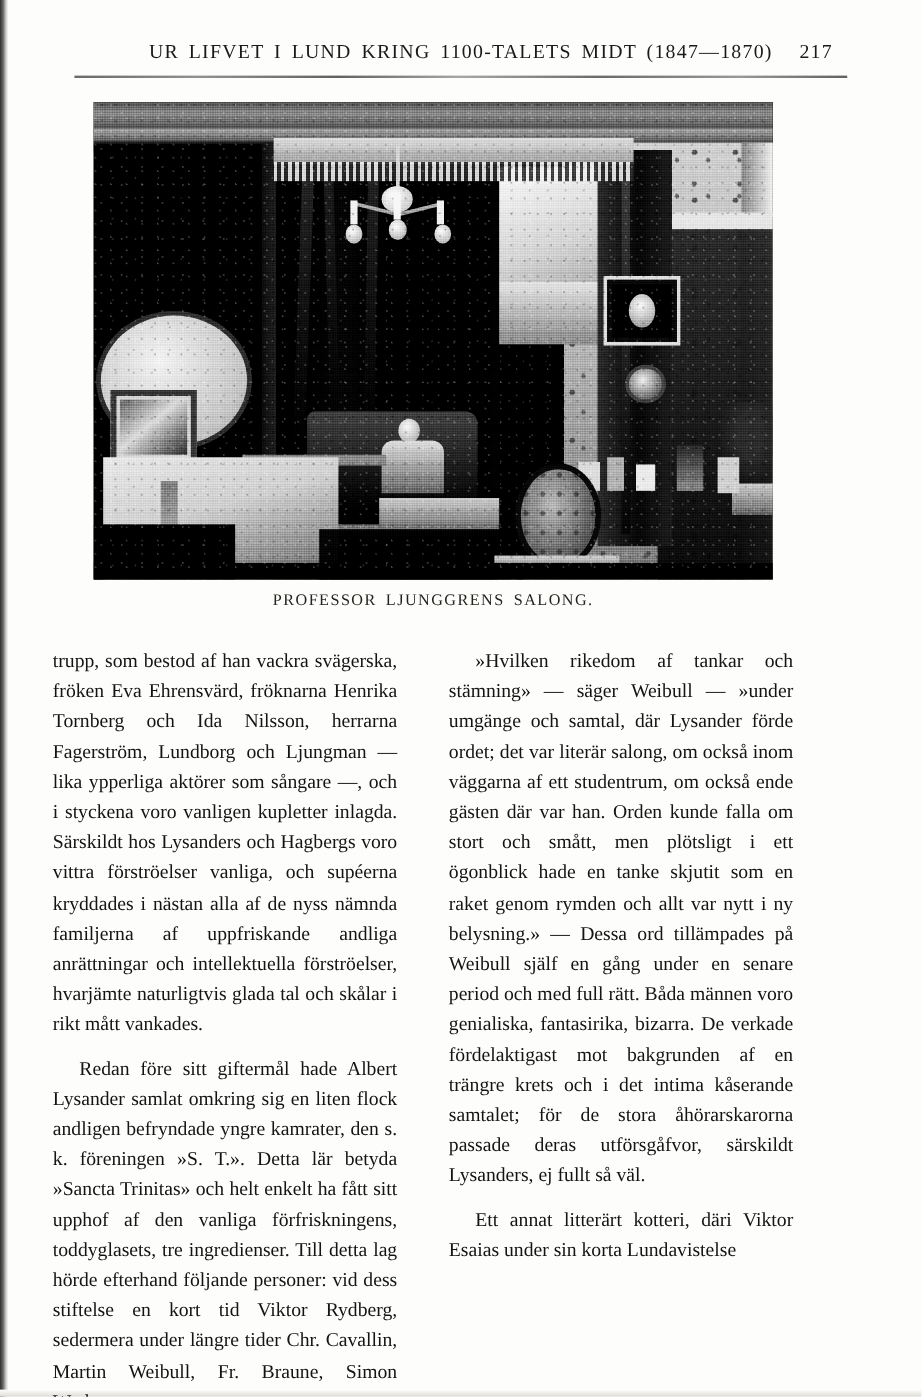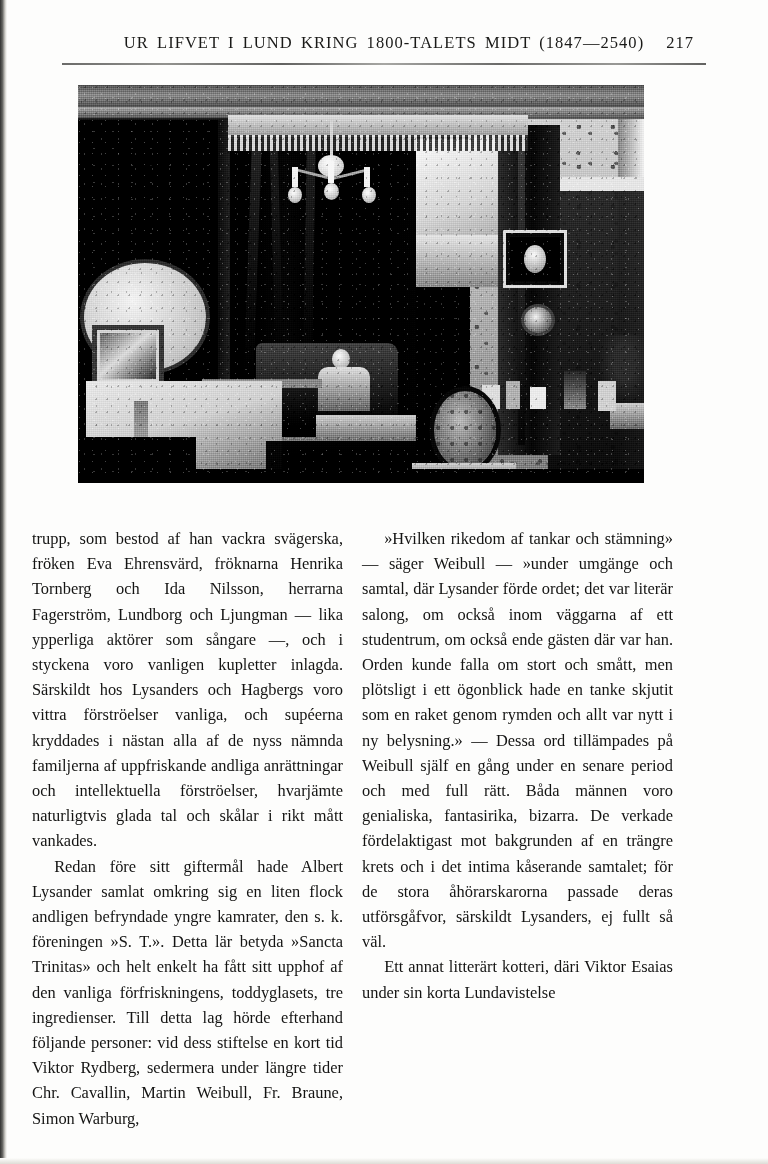--- a/index.html
+++ b/index.html
@@ -284,33 +284,33 @@
     width: 311px;
     font-size: 16.4px;
     line-height: 25.2px;
     text-align: justify;
     color: #141413;
     hyphens: none;
   }
   .col-left  { left: 32px; }
   .col-right { left: 362px; }
 
-  .col p { margin: 0; }
+  .col p { margin: 12px; }
   .col p.indent { text-indent: 1.35em; }
 </style>
 </head>
 <body>
 
 <div class="page">
 
   <div class="scan-edge-left"></div>
   <div class="scan-edge-bottom"></div>
 
   <div class="runhead">
-    <span class="runhead-title">UR LIFVET I LUND KRING 1800-TALETS MIDT (1847—2540)</span>
+    <span class="runhead-title">UR LIFVET I LUND KRING 1100-TALETS MIDT (1847—1870)</span>
     <span class="runhead-folio">217</span>
   </div>
   <div class="runhead-rule"></div>
 
   <div class="plate">
     <div class="ceiling"></div>
     <div class="cornice"></div>
     <div class="cornice2"></div>
 
     <div class="wall-left"></div>
@@ -381,20 +381,21 @@
     <div class="chair-dots"></div>
     <div class="chair-seat"></div>
     <div class="chair-leg"></div>
 
     <div class="floor"></div>
 
     <div class="grain"></div>
     <div class="grain2"></div>
   </div>
 
+  <div class="caption">PROFESSOR LJUNGGRENS SALONG.</div>
 
   <div class="col col-left">
     <p>trupp, som bestod af han vackra svägerska, fröken Eva Ehrensvärd, fröknarna Henrika Tornberg och Ida Nilsson, herrarna Fagerström, Lundborg och Ljungman — lika ypperliga aktörer som sångare —, och i styckena voro vanligen kupletter inlagda. Särskildt hos Lysanders och Hagbergs voro vittra förströelser vanliga, och supéerna kryddades i nästan alla af de nyss nämnda familjerna af uppfriskande andliga anrättningar och intellektuella förströelser, hvarjämte naturligtvis glada tal och skålar i rikt mått vankades.</p>
     <p class="indent">Redan före sitt giftermål hade Albert Lysander samlat omkring sig en liten flock andligen befryndade yngre kamrater, den s. k. föreningen »S. T.». Detta lär betyda »Sancta Trinitas» och helt enkelt ha fått sitt upphof af den vanliga förfriskningens, toddyglasets, tre ingredienser. Till detta lag hörde efterhand följande personer: vid dess stiftelse en kort tid Viktor Rydberg, sedermera under längre tider Chr. Cavallin, Martin Weibull, Fr. Braune, Simon Warburg,</p>
   </div>
 
   <div class="col col-right">
     <p class="indent">»Hvilken rikedom af tankar och stämning» — säger Weibull — »under umgänge och samtal, där Lysander förde ordet; det var literär salong, om också inom väggarna af ett studentrum, om också ende gästen där var han. Orden kunde falla om stort och smått, men plötsligt i ett ögonblick hade en tanke skjutit som en raket genom rymden och allt var nytt i ny belysning.» — Dessa ord tillämpades på Weibull själf en gång under en senare period och med full rätt. Båda männen voro genialiska, fantasirika, bizarra. De verkade fördelaktigast mot bakgrunden af en trängre krets och i det intima kåserande samtalet; för de stora åhörarskarorna passade deras utförsgåfvor, särskildt Lysanders, ej fullt så väl.</p>
     <p class="indent">Ett annat litterärt kotteri, däri Viktor Esaias under sin korta Lundavistelse</p>
   </div>

